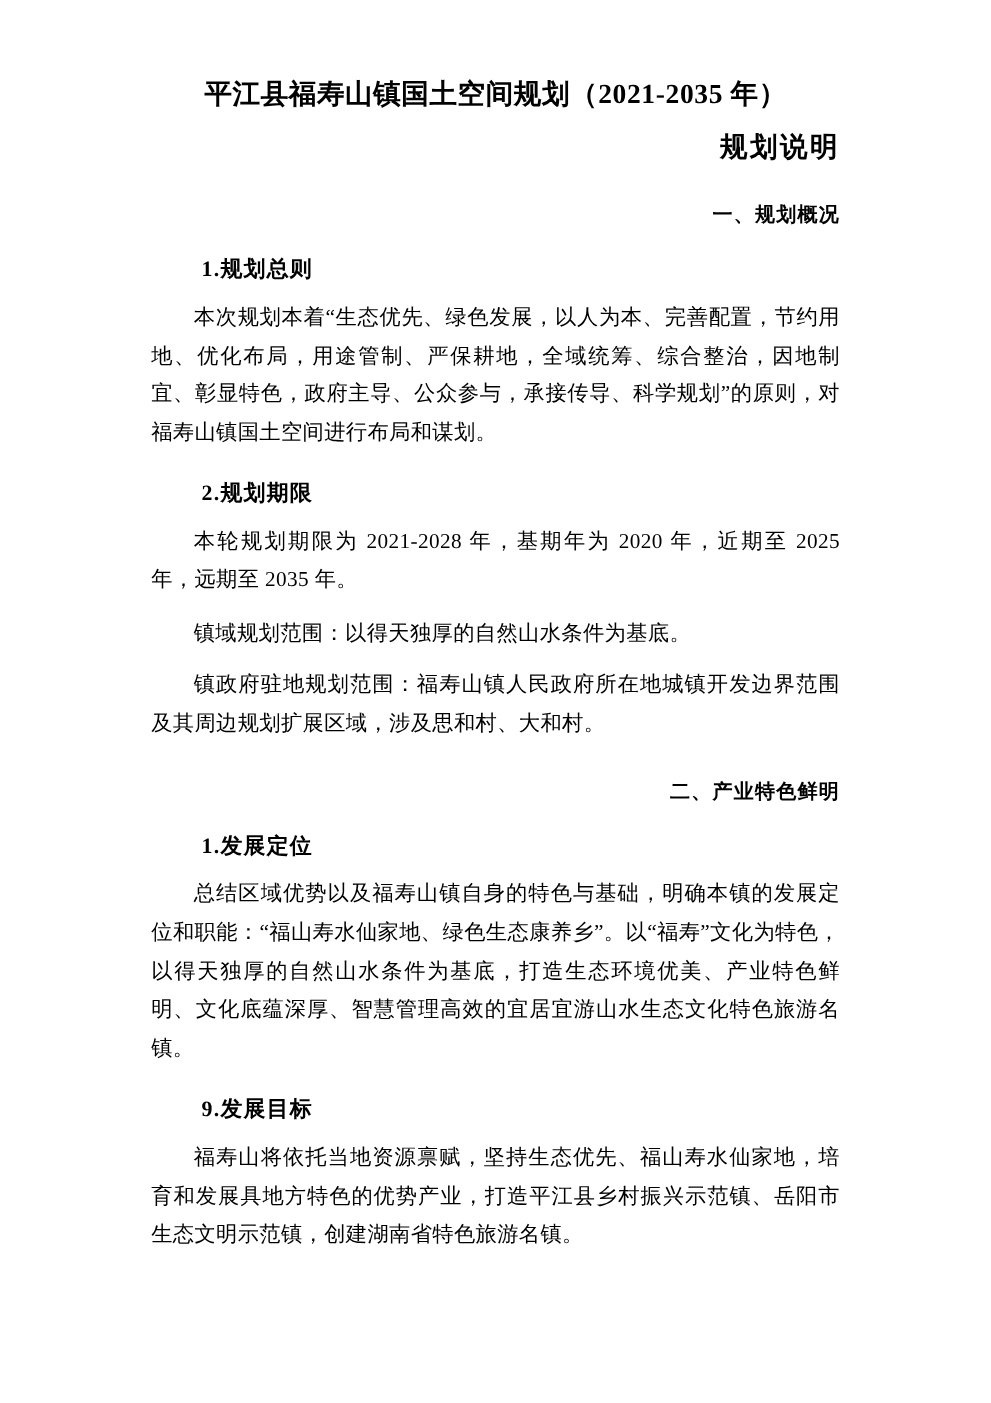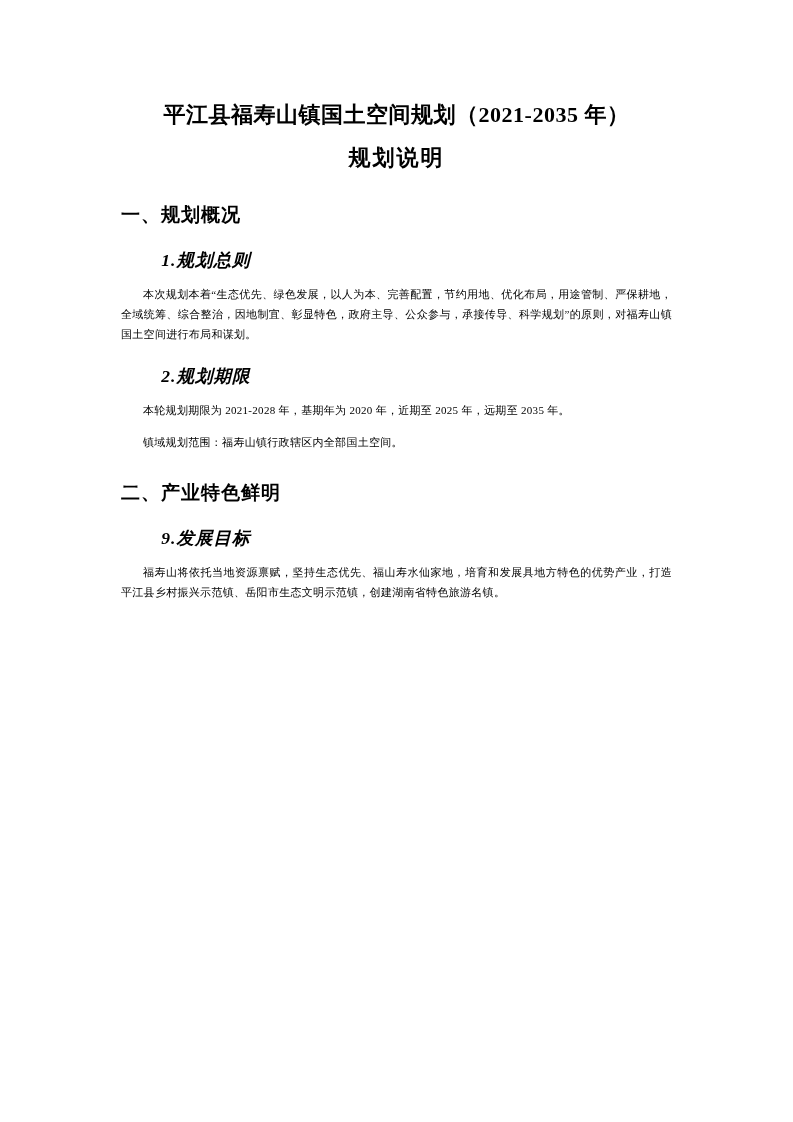--- a/index.html
+++ b/index.html
@@ -4,64 +4,64 @@
 <style>
   html, body {
     margin: 0;
     padding: 0;
     background: #ffffff;
   }
   .page {
     position: relative;
     width: 793px;
     height: 1008px;
-    margin: 16px auto;
+    margin: 0 auto;
     background: #ffffff;
     box-sizing: border-box;
-    padding: 84px 121px 0 121px;
+    padding: 60px 121px 0 121px;
     font-family: "Liberation Serif", "DejaVu Serif", serif;
     color: #000000;
     overflow: hidden;
   }
   .doc-title {
     font-size: 22px;
     font-weight: bold;
     text-align: center;
     line-height: 1.4;
     letter-spacing: 0.5px;
     margin: 0;
   }
   .doc-subtitle {
     font-size: 22px;
     font-weight: bold;
-    text-align: center;
+    text-align: right;
     line-height: 1.4;
     margin: 12px 0 0 0;
     letter-spacing: 2px;
   }
   .section {
     margin: 0;
   }
   .section-heading {
     font-family: Liberation Serif, serif;
-    font-size: 19px;
+    font-size: 16px;
     font-weight: bold;
     margin: 28px 0 0 0;
     letter-spacing: 1px;
+    text-align: right;
   }
   .subsection-heading {
     font-size: 17.5px;
     font-weight: bold;
     margin: 20px 0 0 0;
     text-indent: 2.3em;
     letter-spacing: 1px;
-    font-style: italic;
   }
   .para {
-    font-size: 11px;
+    font-size: 17px;
     line-height: 1.82;
     text-align: justify;
     text-indent: 2em;
     margin: 10px 0 0 0;
     letter-spacing: 0.3px;
   }
   .subsection .para:first-of-type {
     margin-top: 12px;
   }
 </style>
@@ -80,27 +80,32 @@
       <h4 class="subsection-heading">1.规划总则</h4>
       <p class="para">本次规划本着“生态优先、绿色发展，以人为本、完善配置，节约用地、优化布局，用途管制、严保耕地，全域统筹、综合整治，因地制宜、彰显特色，政府主导、公众参与，承接传导、科学规划”的原则，对福寿山镇国土空间进行布局和谋划。</p>
     </div>
 
     <div class="subsection">
       <h4 class="subsection-heading">2.规划期限</h4>
       <p class="para">本轮规划期限为 2021-2028 年，基期年为 2020 年，近期至 2025 年，远期至 2035 年。</p>
     </div>
 
     <div class="subsection">
-      <p class="para">镇域规划范围：福寿山镇行政辖区内全部国土空间。</p>
+      <p class="para">镇域规划范围：以得天独厚的自然山水条件为基底。</p>
+      <p class="para">镇政府驻地规划范围：福寿山镇人民政府所在地城镇开发边界范围及其周边规划扩展区域，涉及思和村、大和村。</p>
     </div>
   </div>
 
   <div class="section">
     <h3 class="section-heading">二、产业特色鲜明</h3>
 
+    <div class="subsection">
+      <h4 class="subsection-heading">1.发展定位</h4>
+      <p class="para">总结区域优势以及福寿山镇自身的特色与基础，明确本镇的发展定位和职能：“福山寿水仙家地、绿色生态康养乡”。以“福寿”文化为特色，以得天独厚的自然山水条件为基底，打造生态环境优美、产业特色鲜明、文化底蕴深厚、智慧管理高效的宜居宜游山水生态文化特色旅游名镇。</p>
+    </div>
 
     <div class="subsection">
       <h4 class="subsection-heading">9.发展目标</h4>
       <p class="para">福寿山将依托当地资源禀赋，坚持生态优先、福山寿水仙家地，培育和发展具地方特色的优势产业，打造平江县乡村振兴示范镇、岳阳市生态文明示范镇，创建湖南省特色旅游名镇。</p>
     </div>
   </div>
 
 </div>
 
 </body></html>

